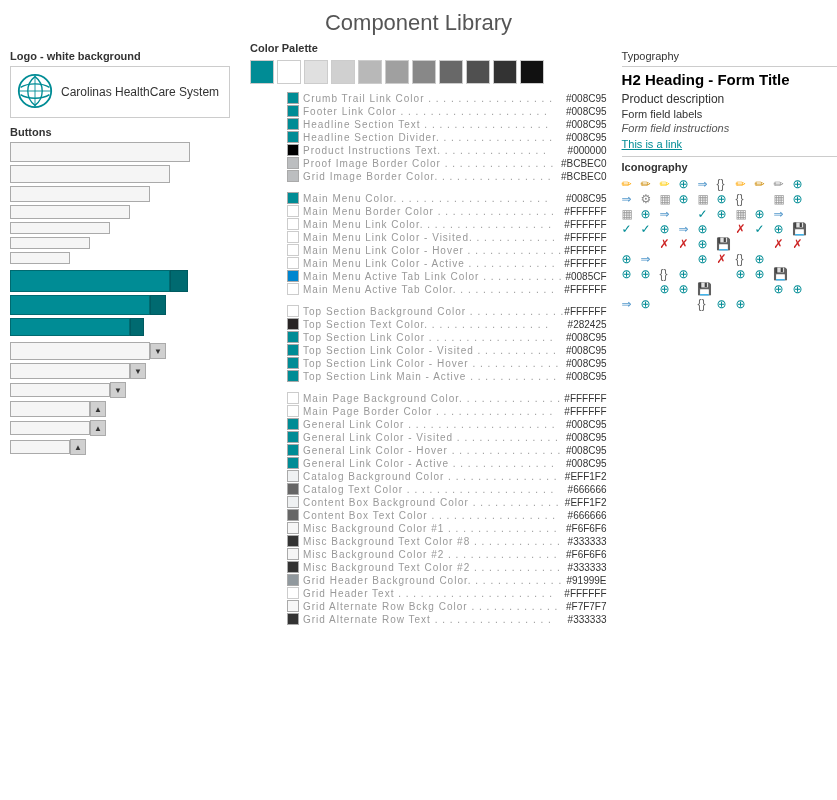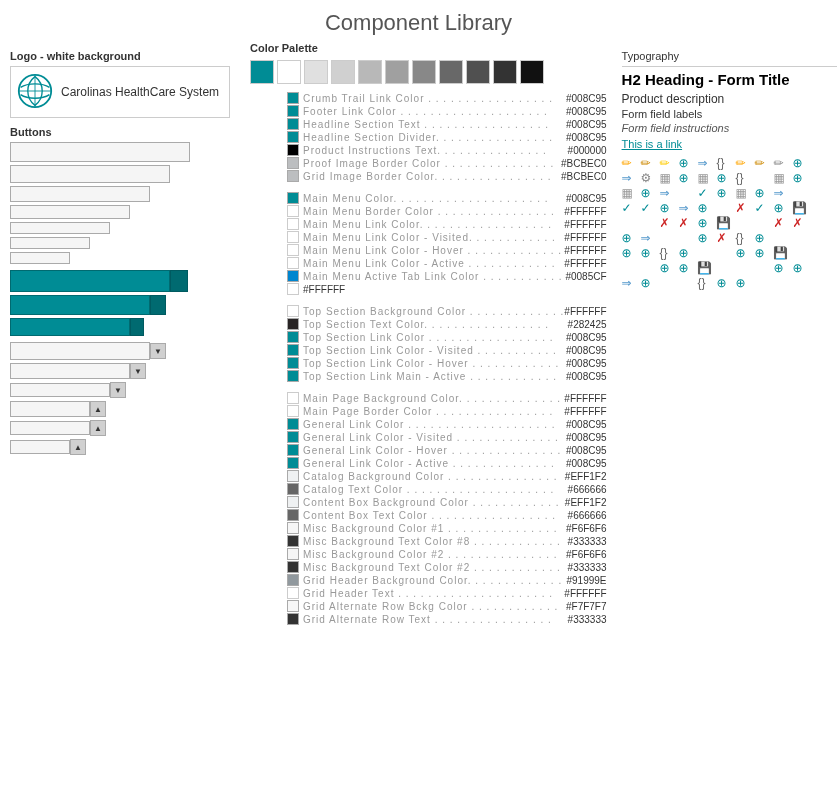--- a/index.html
+++ b/index.html
@@ -238,20 +238,21 @@
         <span class="color-dots">Main Menu Link Color - Active . . . . . . . . . . . .</span>
         <span class="color-hex">#FFFFFF</span>
       </div>
       <div class="color-row">
         <div class="color-swatch-sm" style="background:#0085CF;"></div>
         <span class="color-dots">Main Menu Active Tab Link Color . . . . . . . . . . .</span>
         <span class="color-hex">#0085CF</span>
       </div>
       <div class="color-row">
         <div class="color-swatch-sm" style="background:#ffffff;border:1px solid #ccc;"></div>
+        <span class="color-dots">Main Menu Active Tab Color. . . . . . . . . . . . . .</span>
         <span class="color-hex">#FFFFFF</span>
       </div>
     </div>
 
     <div class="color-group">
       <div class="color-row">
         <div class="color-swatch-sm" style="background:#ffffff;border:1px solid #ccc;"></div>
         <span class="color-dots">Top Section Background Color . . . . . . . . . . . . .</span>
         <span class="color-hex">#FFFFFF</span>
       </div>
@@ -381,20 +382,21 @@
       <div class="section-label" style="font-weight:normal;font-size:11px;">Typography</div>
       <div style="border-top:1px solid #ccc; margin-bottom:4px;"></div>
       <div class="typo-h2">H2 Heading - Form Title</div>
       <div class="typo-product-desc">Product description</div>
       <div class="typo-form-labels">Form field labels</div>
       <div class="typo-form-instructions">Form field instructions</div>
       <div class="typo-link">This is a link</div>
     </div>
 
     <div class="iconography-section">
+      <div class="icon-section-label">Iconography</div>
 
       <div style="display:flex;flex-wrap:wrap;gap:1px;max-width:200px;">
 
         <span style="color:#FFA500;font-size:12px;width:18px;">✏</span>
         <span style="color:#cc8800;font-size:12px;width:18px;">✏</span>
         <span style="color:#FFcc00;font-size:12px;width:18px;">✏</span>
         <span style="color:#008C95;font-size:12px;width:18px;">⊕</span>
         <span style="color:#5599cc;font-size:12px;width:18px;">⇒</span>
         <span style="color:#666;font-size:12px;width:18px;">{}</span>
 

